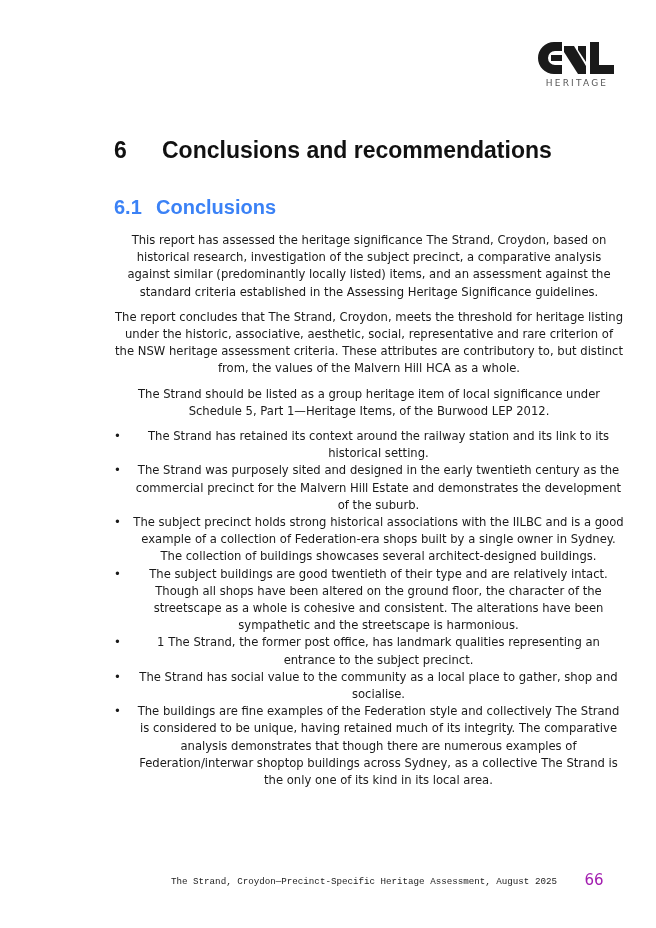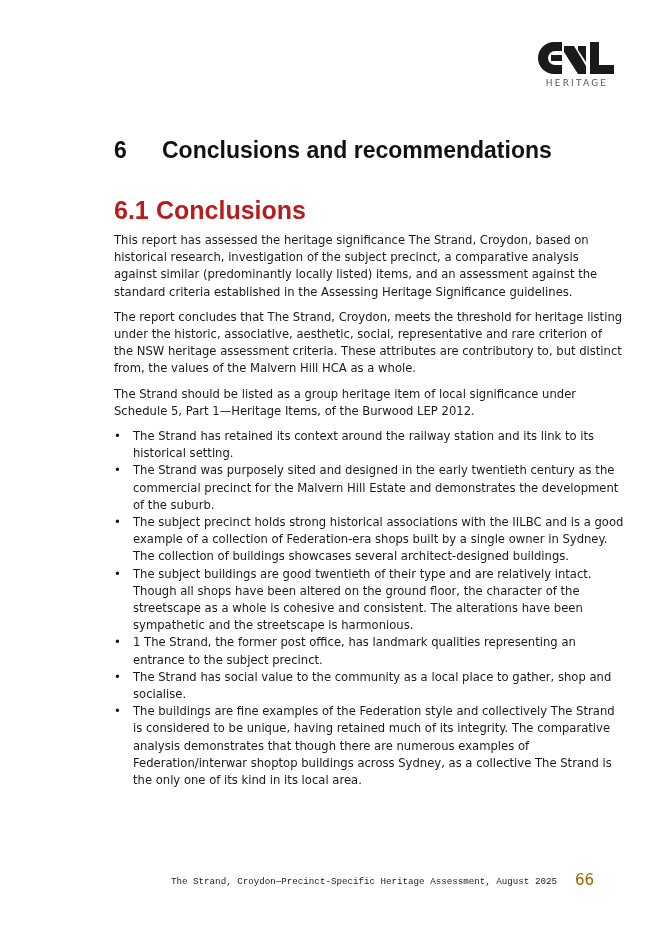--- a/index.html
+++ b/index.html
@@ -3,30 +3,30 @@
 <meta charset="utf-8">
 <style>
   html, body { margin: 0; padding: 0; background: #ffffff; }
   body { width: 656px; height: 928px; position: relative; overflow: hidden; color: #1a1a1a; }
   .page { position: absolute; left: 0; top: 0; width: 656px; height: 928px; margin-left: 35px; }
   .logo { position: absolute; left: 503px; top: 42px; width: 76px; height: 50px; }
   .logo svg { display: block; }
   .logo-sub { position: absolute; left: 505px; top: 78px; width: 74px; font-family: "DejaVu Sans", sans-serif; font-size: 9px; letter-spacing: 2.2px; color: #555; text-align: center; }
   .h1 { position: absolute; left: 79px; top: 137px; font-family: "Liberation Sans", sans-serif; font-weight: bold; font-size: 23px; color: #111; white-space: nowrap; }
   .h1 .num { display: inline-block; width: 48px; }
-  .h2 { position: absolute; left: 79px; top: 196px; font-family: "Liberation Sans", sans-serif; font-weight: bold; font-size: 25px; color: #b91c1c; white-space: nowrap; }
+  .h2 { position: absolute; left: 79px; top: 196px; font-family: "Liberation Sans", sans-serif; font-weight: bold; font-size: 20px; color: #3b82f6; white-space: nowrap; }
   .h2 .num { display: inline-block; width: 42px; }
-  .body { position: absolute; left: 79px; top: 232px; width: 510px; font-family: "DejaVu Sans", sans-serif; font-size: 11.6px; line-height: 17.2px; color: #1a1a1a; }
+  .body { position: absolute; left: 79px; top: 232px; width: 510px; font-family: "DejaVu Sans", sans-serif; font-size: 11.6px; line-height: 17.2px; color: #1a1a1a; text-align: center; }
   .body p { margin: 0 0 8px 0; }
   .body p.tight { margin-bottom: 0; }
   ul.bullets { list-style: none; margin: 0; padding: 0; }
   ul.bullets li { position: relative; padding-left: 19px; margin: 0; }
   ul.bullets li::before { content: "•"; position: absolute; left: 0; top: 0; }
   .footer { position: absolute; left: 79px; top: 876px; width: 500px; font-family: Liberation Mono, monospace; font-size: 9.2px; color: #222; text-align: center; }
-  .page-num { position: absolute; left: 540px; top: 871px; width: 38px; text-align: left; font-family: "DejaVu Sans", sans-serif; font-size: 15px; color: #a16207; }
+  .page-num { position: absolute; left: 540px; top: 871px; width: 38px; text-align: center; font-family: "DejaVu Sans", sans-serif; font-size: 15px; color: #a21caf; }
 </style>
 </head>
 <body>
 
 <div class="page">
 
   <div class="logo">
     <svg width="76" height="32" viewBox="0 0 76 32">
 
       <path d="M18 0 H24 V9 H17 A7 7 0 0 0 17 23 H24 V32 H16 A16 16 0 0 1 16 0 Z" fill="#1a1a1a"></path>

